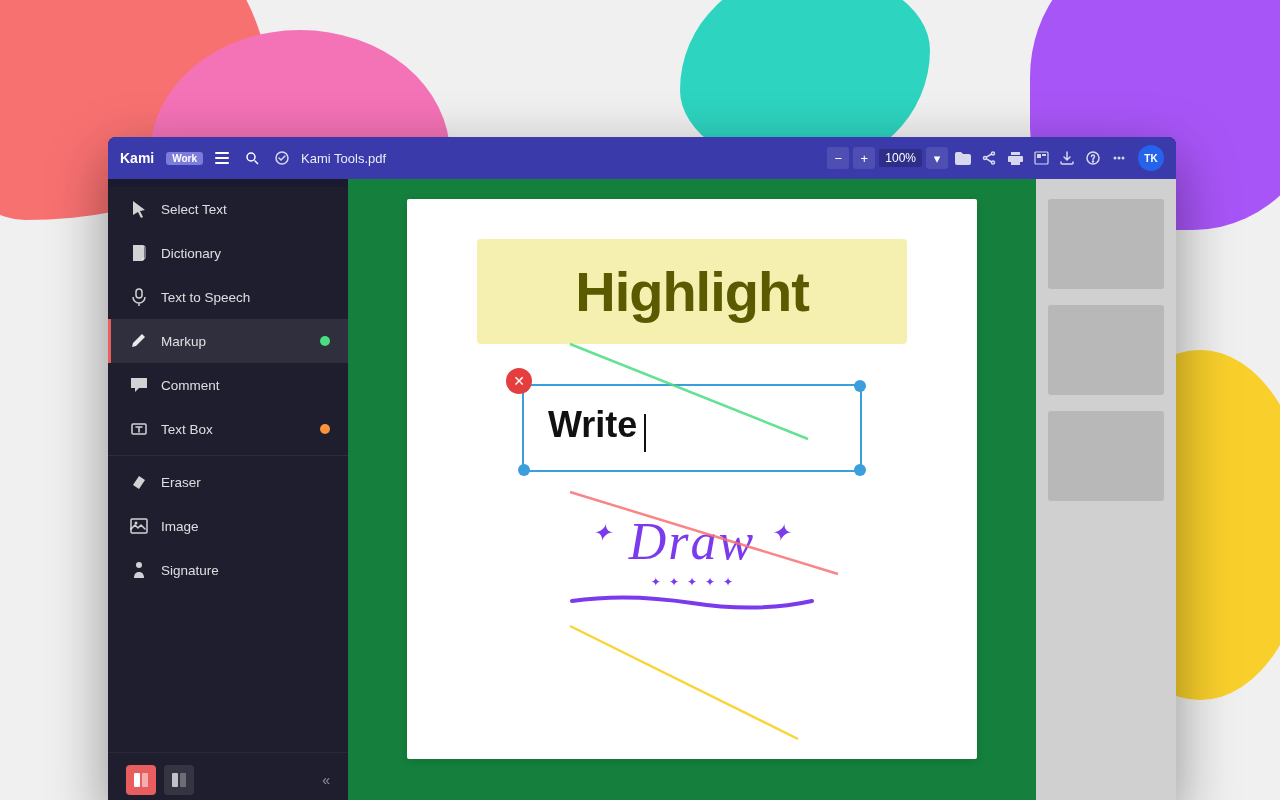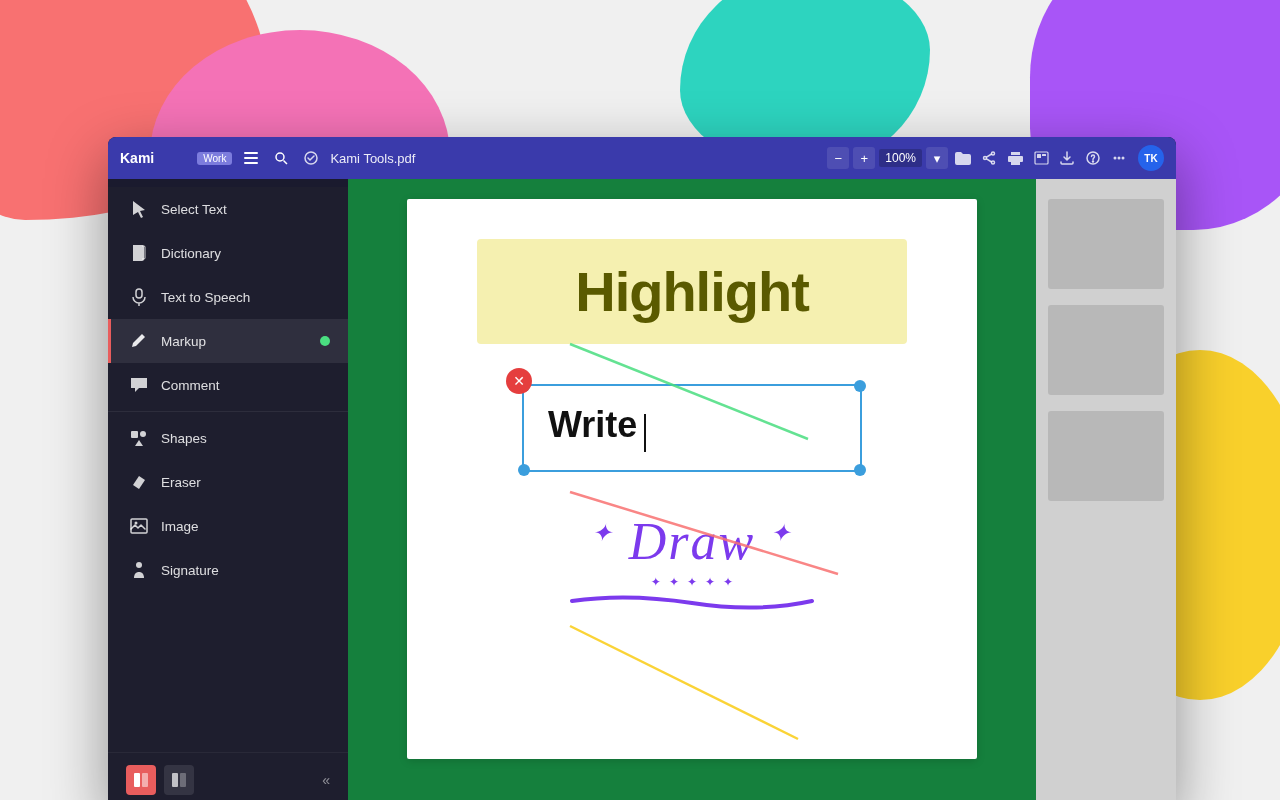--- a/index.html
+++ b/index.html
@@ -58,22 +58,21 @@
       font-weight: 700;
       font-size: 14px;
       margin-right: 4px;
     }
     .titlebar-badge {
       background: #7c7cdd;
       color: white;
       font-size: 10px;
       padding: 1px 6px;
       border-radius: 3px;
-      font-weight: 400;
-      margin-left: 31px;
+      font-weight: 700;
     }
     .titlebar-icon-btn {
       width: 22px;
       height: 22px;
       display: flex;
       align-items: center;
       justify-content: center;
       color: rgba(255,255,255,0.8);
       cursor: pointer;
       border-radius: 3px;
@@ -506,35 +505,35 @@
 
       <div class="sidebar-item">
         <div class="sidebar-icon">
           <svg width="18" height="16" viewBox="0 0 18 16" fill="rgba(255,255,255,0.8)">
             <path d="M1 1h16v10H9l-4 4V11H1V1z"></path>
           </svg>
         </div>
         <span>Comment</span>
       </div>
 
+      <div class="sidebar-item">
+        <div class="sidebar-icon">
+          <svg width="16" height="16" viewBox="0 0 16 16" fill="none" stroke="rgba(255,255,255,0.8)" stroke-width="1.5">
+            <rect x="1" y="3" width="14" height="10" rx="1"></rect>
+            <path d="M5 6h6M8 6v5" stroke-linecap="round"></path>
+          </svg>
+        </div>
+        <span>Text Box</span>
+        <div class="sidebar-dot" style="background:#fb923c;"></div>
+      </div>
 
 
       <div class="sidebar-divider"></div>
 
 
-      <div class="sidebar-item">
-        <div class="sidebar-icon">
-          <svg width="18" height="16" viewBox="0 0 18 16" fill="rgba(255,255,255,0.8)">
-            <rect x="1" y="1" width="7" height="7" rx="1"></rect>
-            <circle cx="13" cy="4" r="3"></circle>
-            <polygon points="5,16 9,10 13,16"></polygon>
-          </svg>
-        </div>
-        <span>Shapes</span>
-      </div>
 
       <div class="sidebar-item">
         <div class="sidebar-icon">
           <svg width="18" height="16" viewBox="0 0 18 16" fill="rgba(255,255,255,0.8)">
             <path d="M3 11L9 2l6 4-6 9-6-4z"></path>
           </svg>
         </div>
         <span>Eraser</span>
       </div>
 

